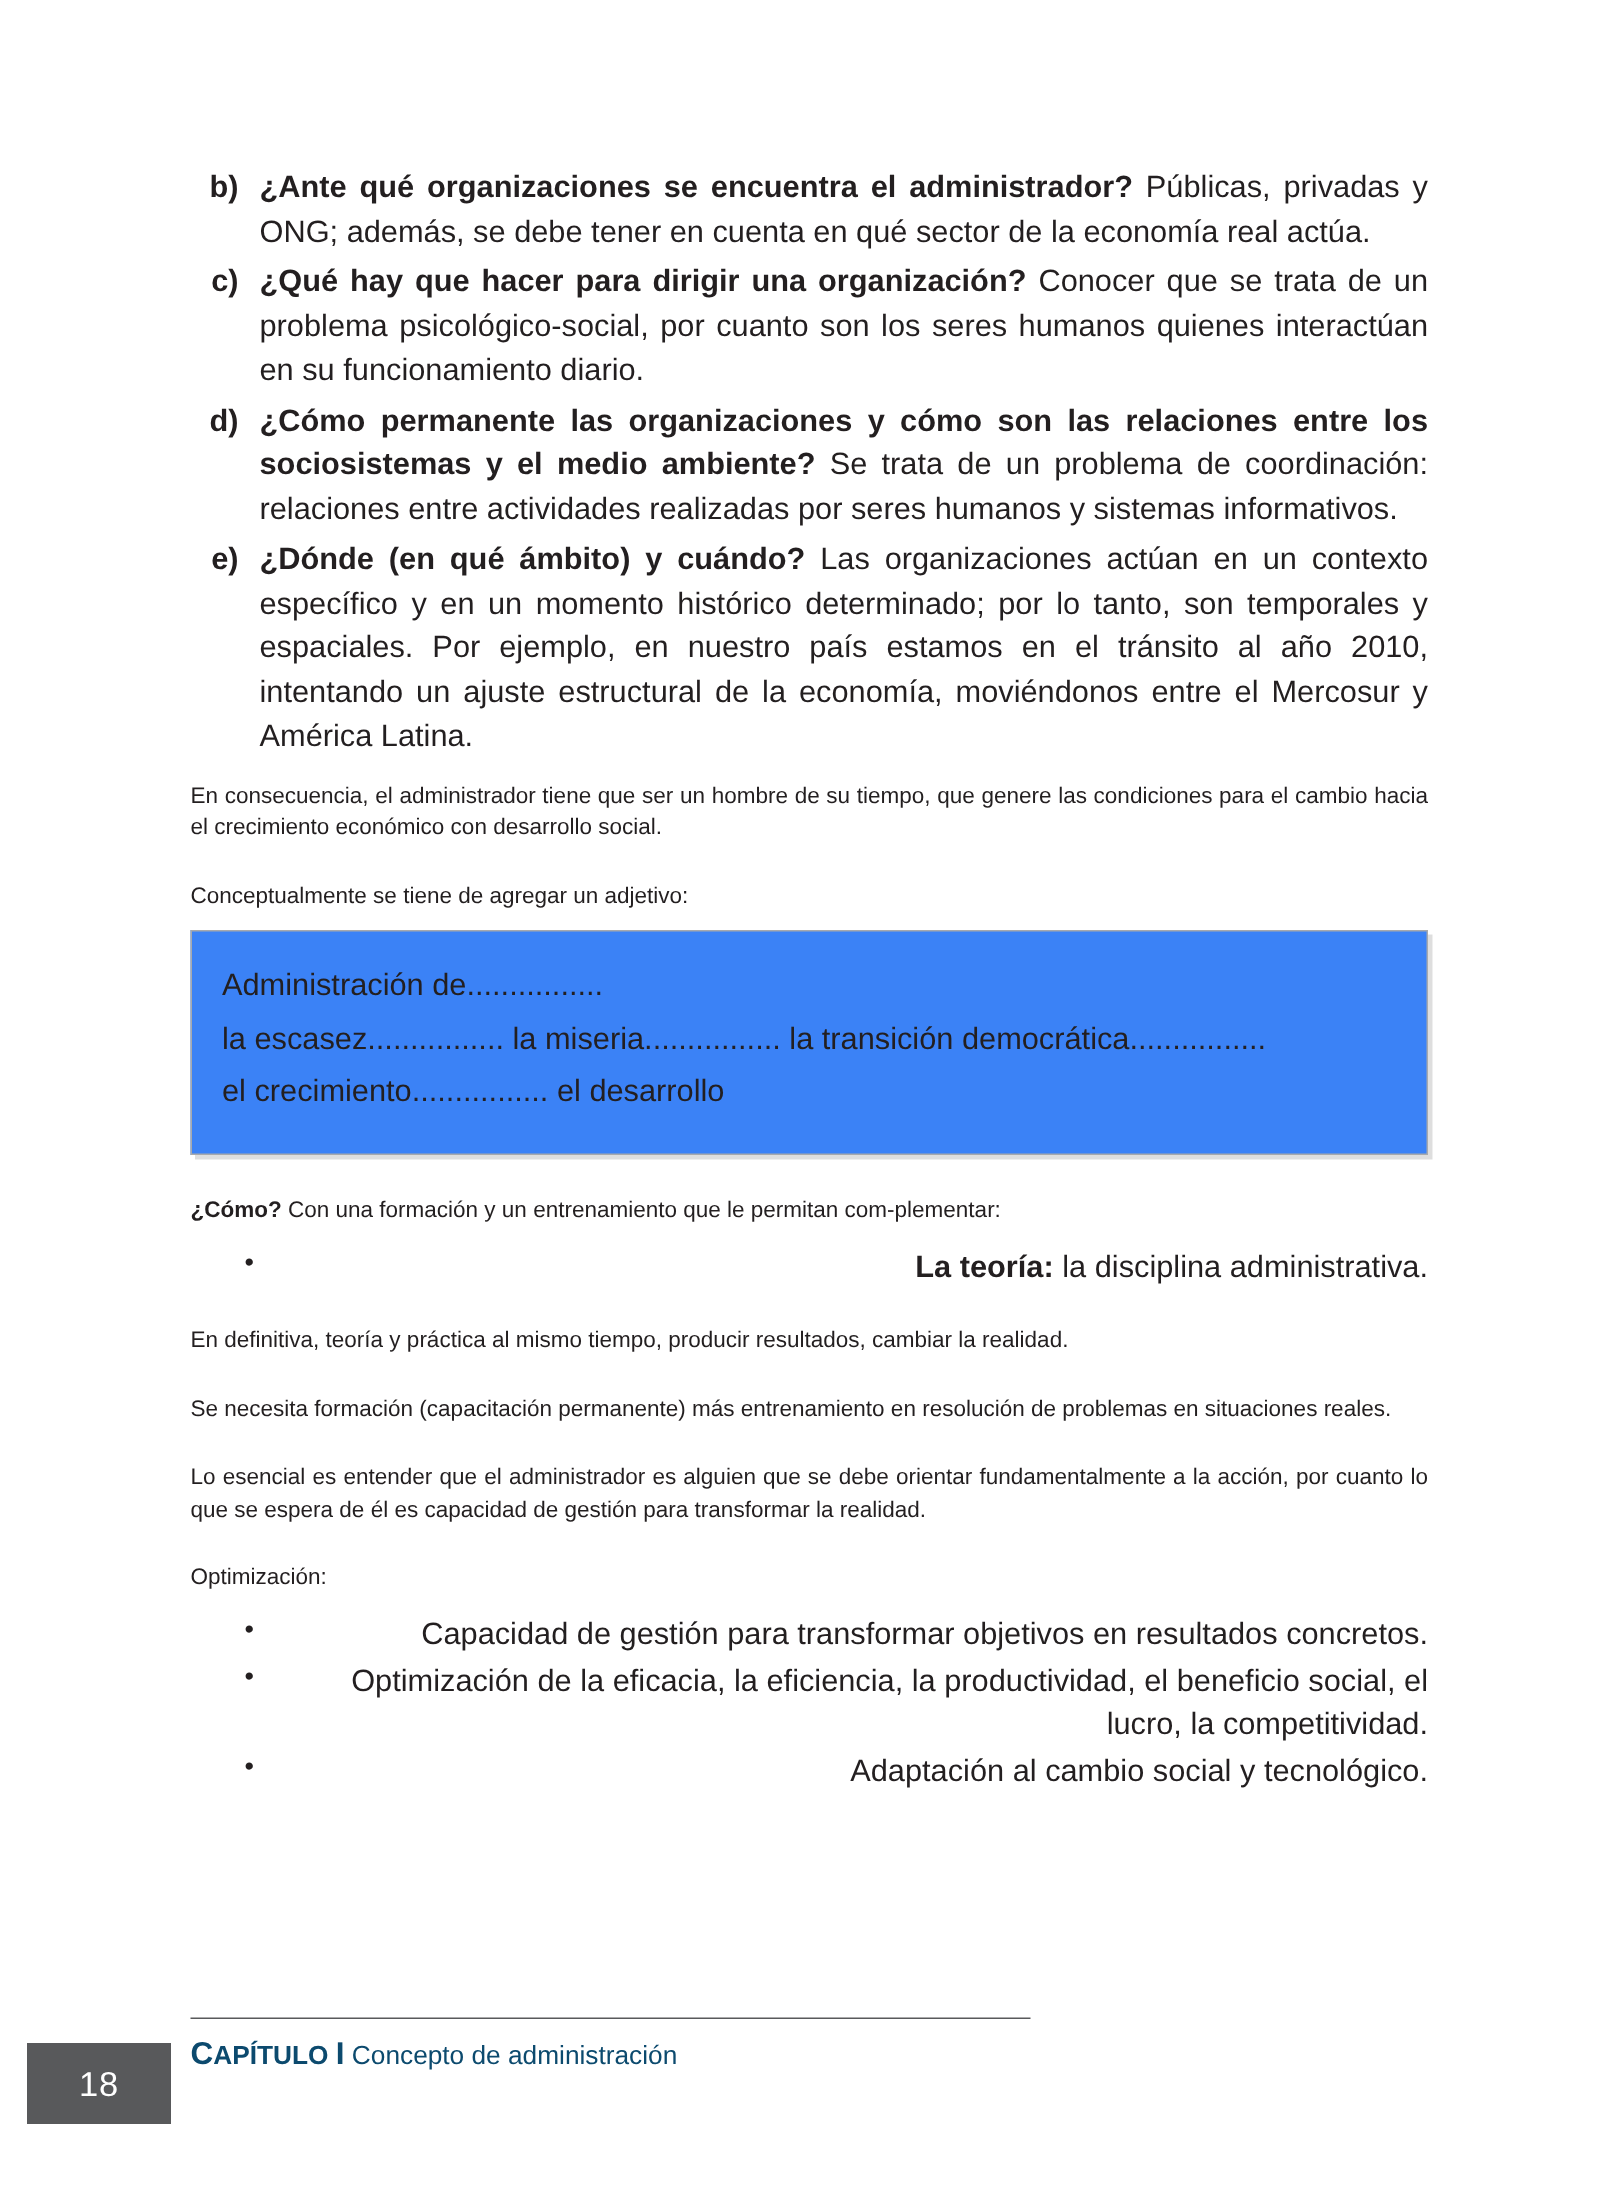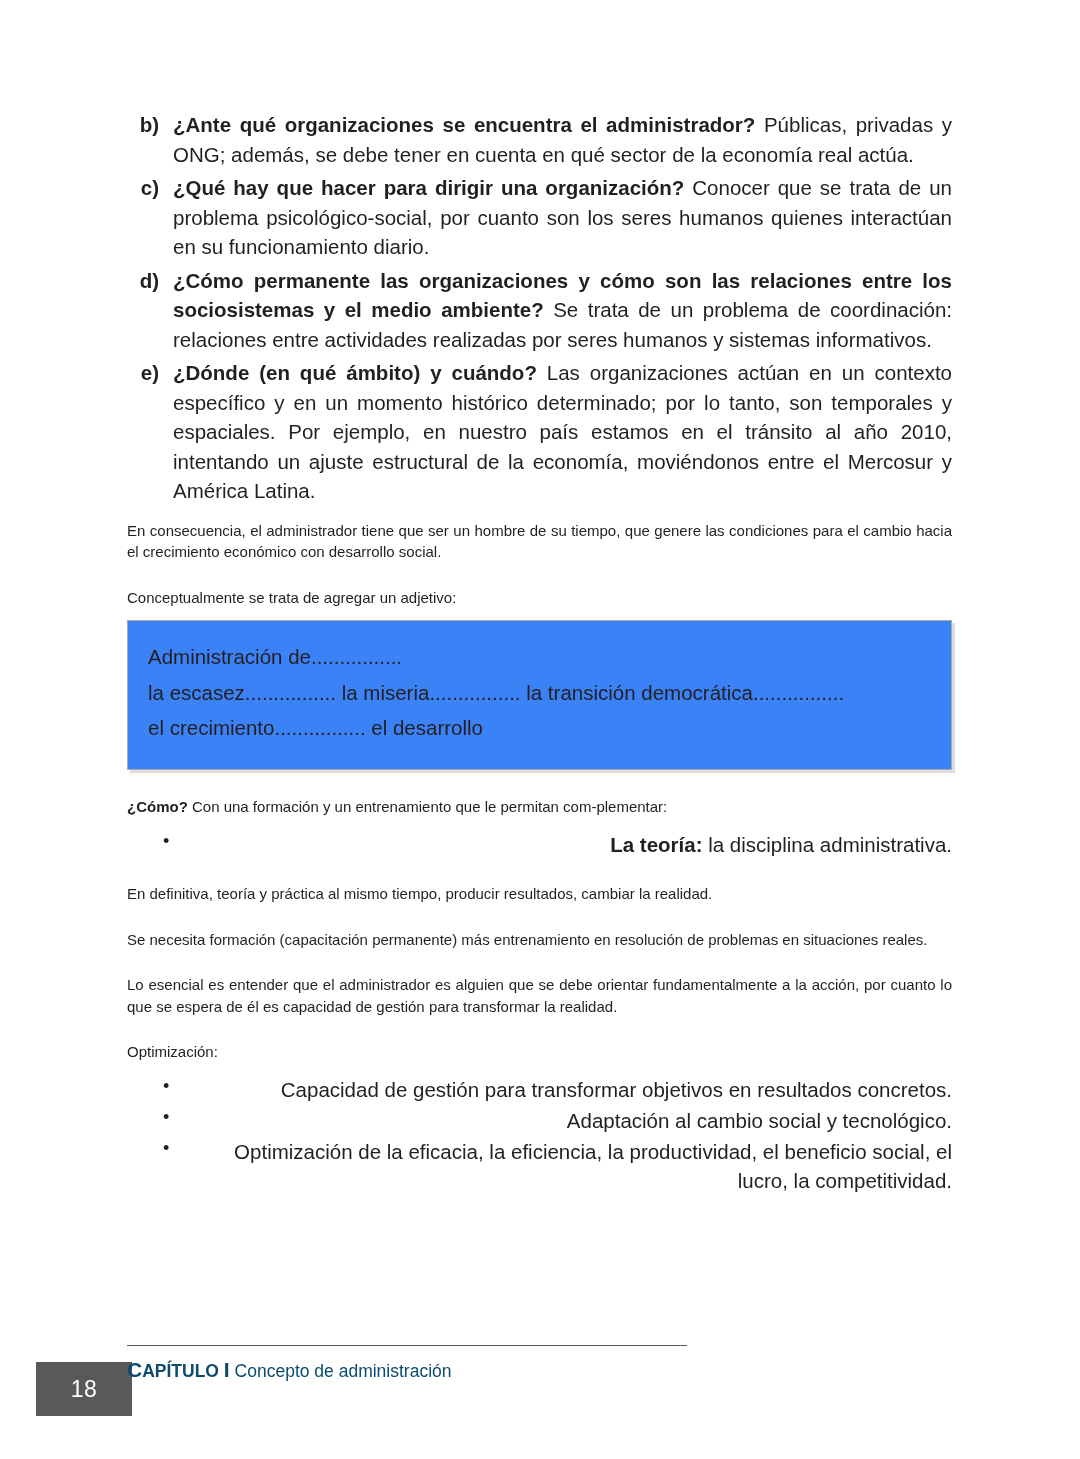--- a/index.html
+++ b/index.html
@@ -117,21 +117,21 @@
   .footer-rule {
     position: absolute;
     left: 127px;
     top: 1345px;
     width: 560px;
     height: 1px;
     background: #58595b;
   }
   .page-num-box {
     position: absolute;
-    left: 36px;
+    left: 18px;
     top: 1362px;
     width: 96px;
     height: 54px;
     background: #58595b;
     color: #ffffff;
     font-size: 23px;
     display: flex;
     align-items: center;
     justify-content: center;
     letter-spacing: 0.5px;
@@ -184,21 +184,21 @@
         <span class="qa-body just-all"><span class="q-bold">¿Dónde (en qué ámbito) y cuándo?</span><span> Las organizaciones actúan en un contexto específico y en un momento histórico determinado; por lo tanto, son temporales y espaciales. Por ejemplo, en nuestro país estamos en el tránsito al año 2010, intentando un ajuste estructural de la economía, moviéndonos entre el Mercosur y América Latina.</span></span>
       </li>
     </ul>
 
     <div class="spacer-10"></div>
 
     <p class="para">En consecuencia, el administrador tiene que ser un hombre de su tiempo, que genere las condiciones para el cambio hacia el crecimiento económico con desarrollo social.</p>
 
     <div class="spacer-10"></div>
 
-    <p class="para tight">Conceptualmente se trata de agregar un adjetivo:</p>
+    <p class="para tight">Conceptualmente se tiene de agregar un adjetivo:</p>
 
     <div class="grey-box">
       <div class="grey-line">Administración de................</div>
       <div class="grey-line">la escasez................ la miseria................ la transición democrática................</div>
       <div class="grey-line">el crecimiento................ el desarrollo</div>
     </div>
 
     <p class="para tight"><span class="q-bold">¿Cómo?</span><span> Con una formación y un entrenamiento que le permitan com-plementar:</span></p>
 
     <ul class="bullets">
@@ -216,22 +216,22 @@
     <div class="spacer-10"></div>
 
     <p class="para">Lo esencial es entender que el administrador es alguien que se debe orientar fundamentalmente a la acción, por cuanto lo que se espera de él es capacidad de gestión para transformar la realidad.</p>
 
     <div class="spacer-10"></div>
 
     <p class="para tight">Optimización:</p>
 
     <ul class="bullets">
       <li>Capacidad de gestión para transformar objetivos en resultados concretos.</li>
+      <li>Optimización de la eficacia, la eficiencia, la productividad, el beneficio social, el lucro, la competitividad.</li>
       <li>Adaptación al cambio social y tecnológico.</li>
-      <li>Optimización de la eficacia, la eficiencia, la productividad, el beneficio social, el lucro, la competitividad.</li>
     </ul>
 
   </div>
 
   <div class="footer-rule"></div>
 
   <div class="page-num-box">18</div>
 
   <div class="footer-text">
     <div class="footer-line2"><span class="cap-b">C</span><span class="sm-caps-bold">APÍTULO</span>&nbsp;<span class="roman">I</span><span> Concepto de administración</span></div>

